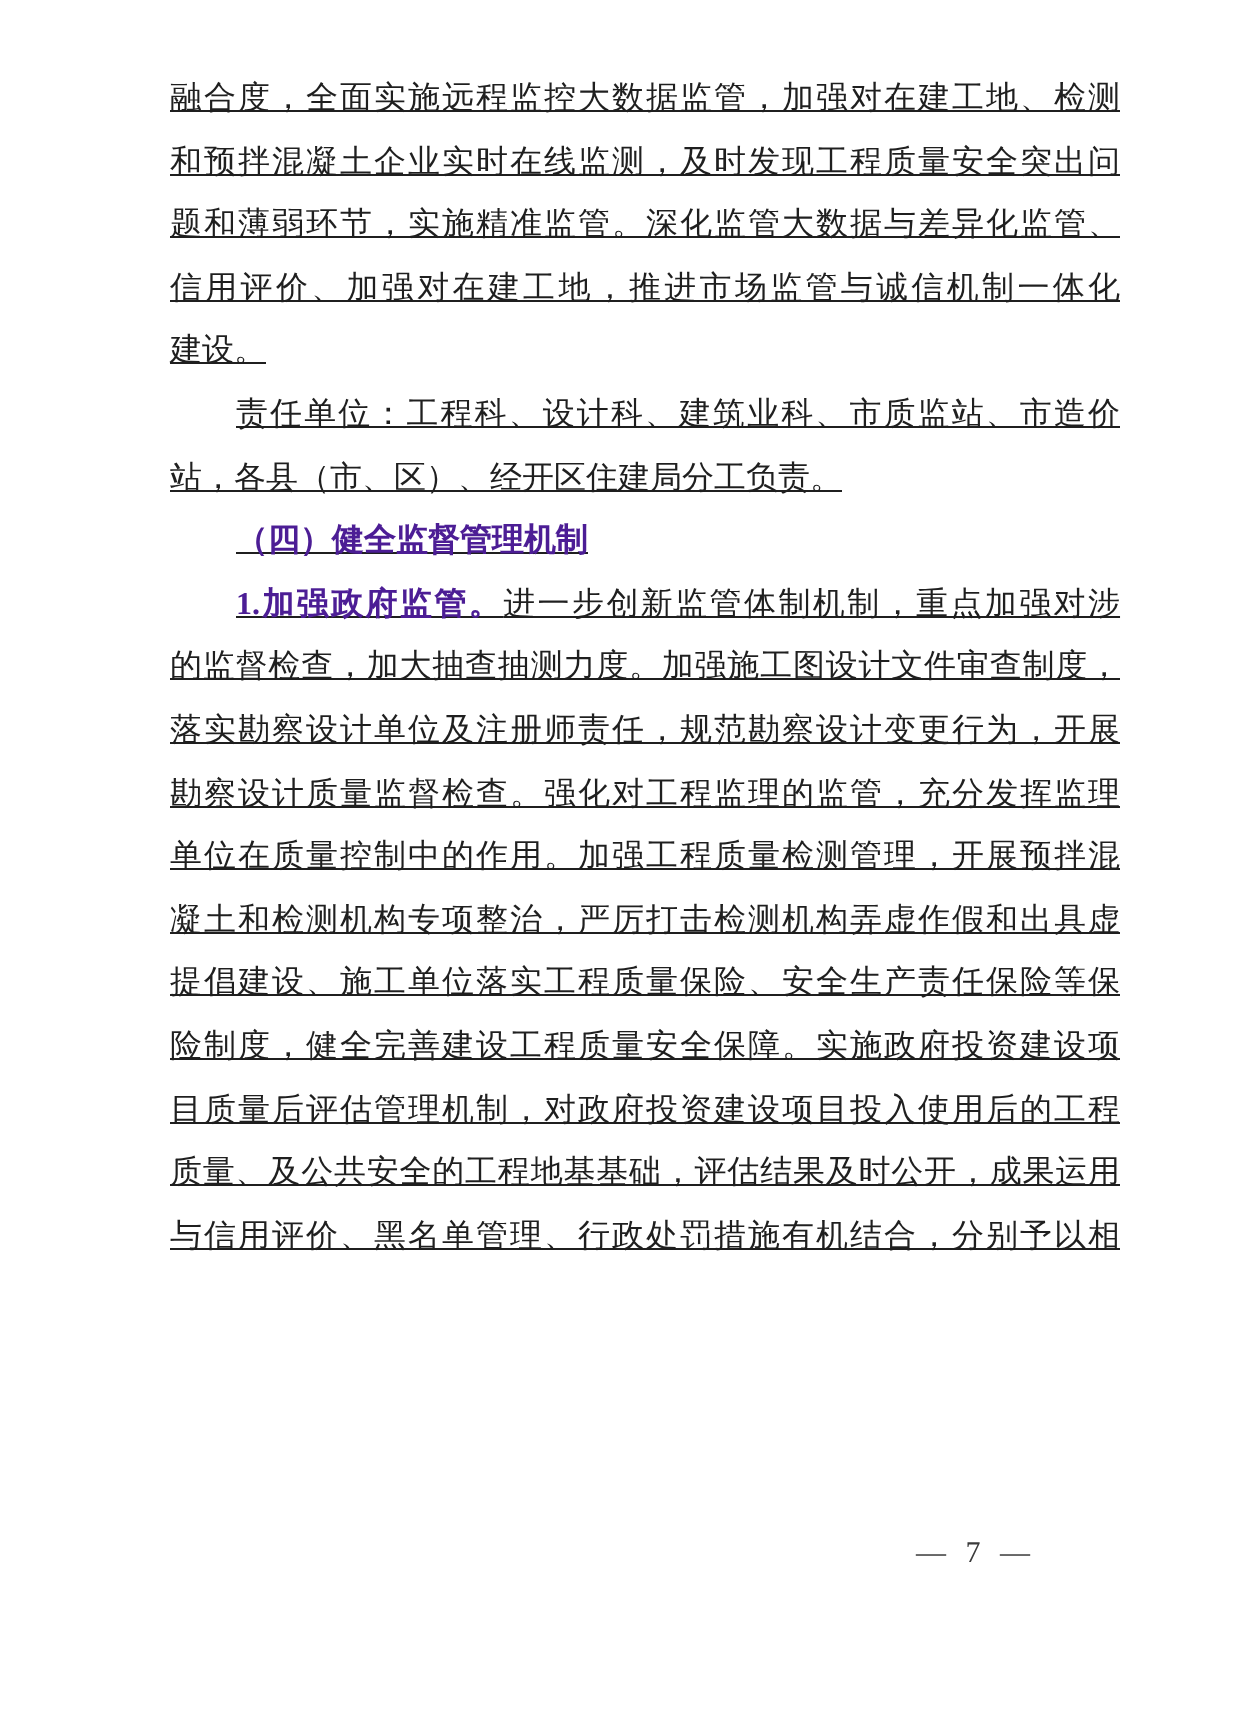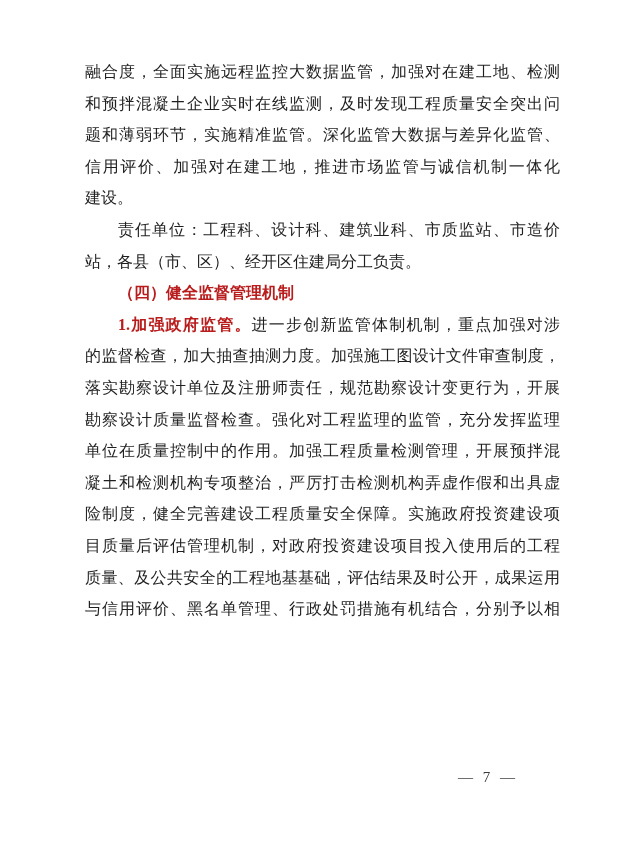--- a/index.html
+++ b/index.html
@@ -11,42 +11,43 @@
     position: relative;
     width: 625px;
     height: 859px;
     background: #ffffff;
     overflow: hidden;
     font-family: "Liberation Serif", "DejaVu Serif", serif;
   }
   .body-text {
     position: absolute;
     left: 85px;
-    top: 56px;
+    top: 34px;
     width: 475px;
     font-size: 16px;
     line-height: 31.6px;
     color: #1f1f1f;
     letter-spacing: 0;
+    text-decoration: underline;
   }
   .line {
     text-align: justify;
     text-align-last: justify;
     white-space: normal;
     height: 31.6px;
   }
   .line.no-just {
     text-align-last: left;
   }
   .line.indent {
     text-indent: 33px;
   }
   .bold {
     font-weight: 700;
-    color: #b91c1c;
+    color: #4c1d95;
   }
   .footer {
     position: absolute;
     top: 769px;
     left: 458px;
     font-size: 15px;
     color: #3a3a3a;
     letter-spacing: 3px;
     white-space: nowrap;
   }
@@ -63,19 +64,20 @@
       <div class="line no-just"><span>建设。</span></div>
       <div class="line indent"><span>责任单位：工程科、设计科、建筑业科、市质监站、市造价</span></div>
       <div class="line no-just"><span>站，各县（市、区）、经开区住建局分工负责。</span></div>
       <div class="line indent no-just"><span class="bold">（四）健全监督管理机制</span></div>
       <div class="line indent"><span class="bold">1.加强政府监管。</span><span>进一步创新监管体制机制，重点加强对涉</span></div>
       <div class="line"><span>的监督检查，加大抽查抽测力度。加强施工图设计文件审查制度，</span></div>
       <div class="line"><span>落实勘察设计单位及注册师责任，规范勘察设计变更行为，开展</span></div>
       <div class="line"><span>勘察设计质量监督检查。强化对工程监理的监管，充分发挥监理</span></div>
       <div class="line"><span>单位在质量控制中的作用。加强工程质量检测管理，开展预拌混</span></div>
       <div class="line"><span>凝土和检测机构专项整治，严厉打击检测机构弄虚作假和出具虚</span></div>
+      <div class="line"><span>提倡建设、施工单位落实工程质量保险、安全生产责任保险等保</span></div>
       <div class="line"><span>险制度，健全完善建设工程质量安全保障。实施政府投资建设项</span></div>
       <div class="line"><span>目质量后评估管理机制，对政府投资建设项目投入使用后的工程</span></div>
       <div class="line"><span>质量、及公共安全的工程地基基础，评估结果及时公开，成果运用</span></div>
       <div class="line"><span>与信用评价、黑名单管理、行政处罚措施有机结合，分别予以相</span></div>
     </div>
   <div class="footer">— 7 —</div>
 </div>
 
 </body></html>

